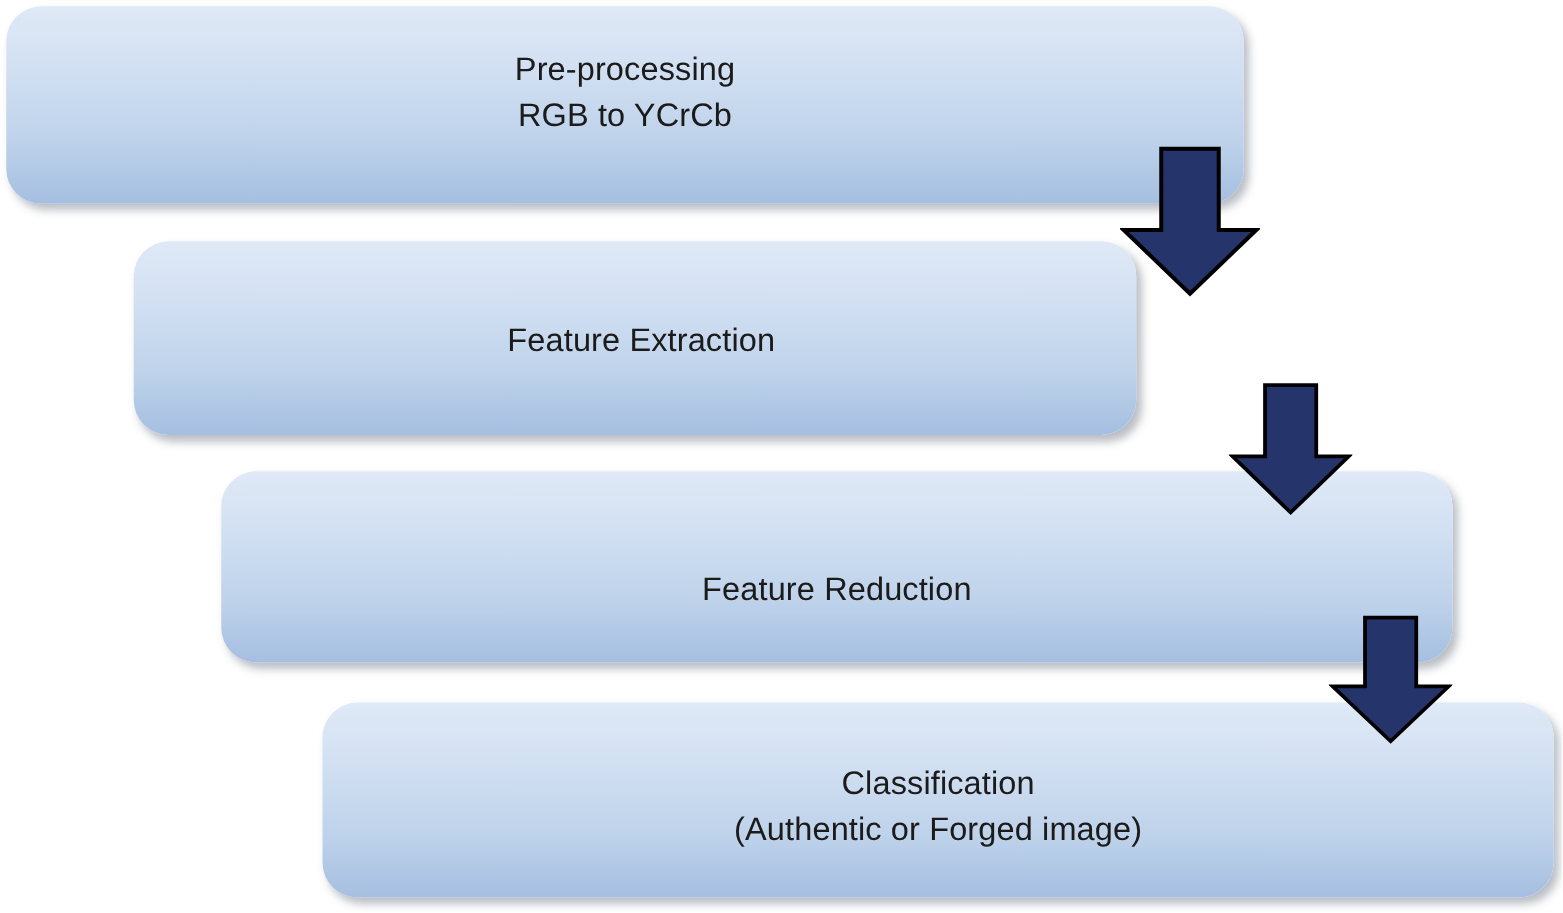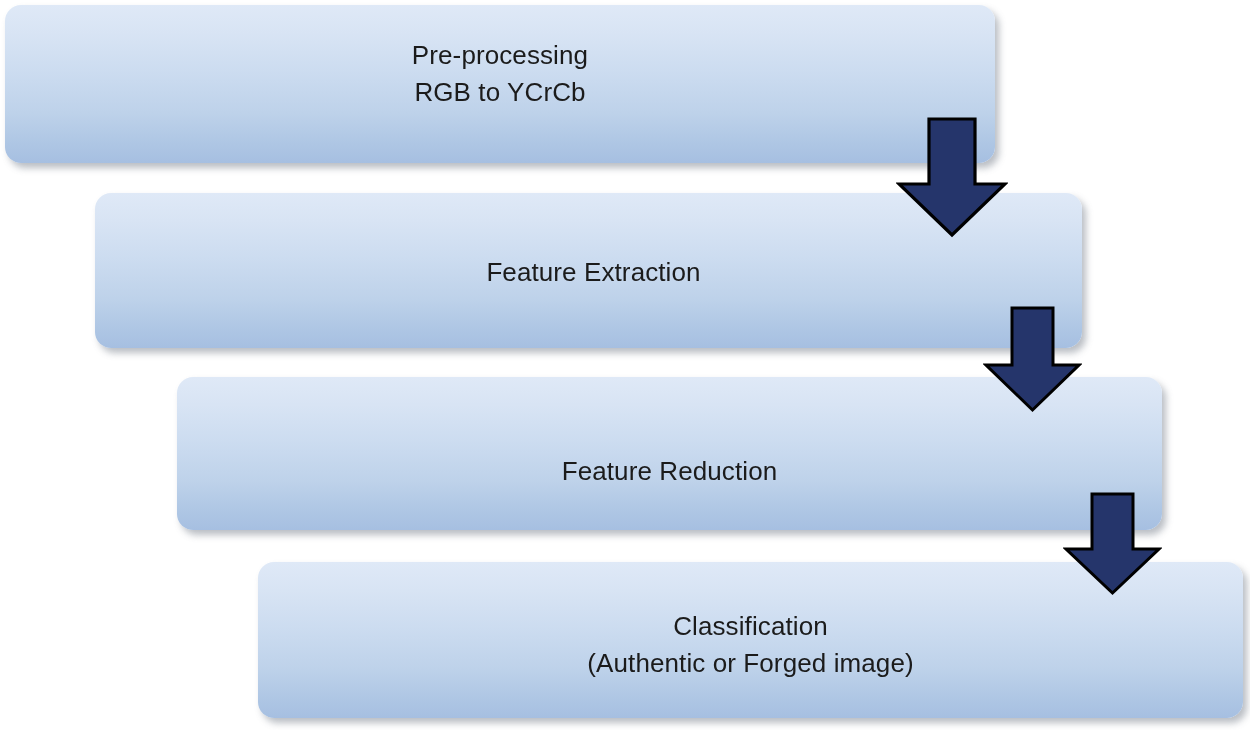--- a/index.html
+++ b/index.html
@@ -16,21 +16,21 @@
     width: 1250px;
     height: 730px;
     background: #ffffff;
     overflow: hidden;
   }
 
   
   .stage-box {
     position: absolute;
     box-sizing: border-box;
-    border-radius: 16px;
+    border-radius: 28px;
     background: linear-gradient(to bottom,
         #dfe9f7 0%,
         #d8e4f4 18%,
         #ccdcf0 42%,
         #bed2ea 68%,
         #aec6e4 88%,
         #a6bfe1 100%);
     box-shadow: 4px 5px 7px rgba(90, 100, 115, 0.42);
     display: flex;
     align-items: center;
@@ -42,21 +42,21 @@
     font-size: 26px;
     line-height: 1.44;
     letter-spacing: 0.1px;
     padding: 0 24px;
     white-space: pre-line;
     user-select: none;
   }
 
   
   #box-1 { left: 5px;   top: 5px;   width: 990px; height: 158px; }
-  #box-2 { left: 95px;  top: 193px; width: 987px; height: 155px; padding-left: 10px; }
+  #box-2 { left: 107px;  top: 193px; width: 802px; height: 155px; padding-left: 10px; }
   #box-3 { left: 177px; top: 377px; width: 985px; height: 153px; }
   #box-4 { left: 258px; top: 562px; width: 985px; height: 156px; }
 
   
   #box-1 .stage-label { transform: translateY(-10px); }
   #box-2 .stage-label { transform: translateY(2px);  }
   #box-3 .stage-label { transform: translateY(2px); margin-top: 32px;  }
   #box-4 .stage-label { transform: translateY(5px);  }
 
   

